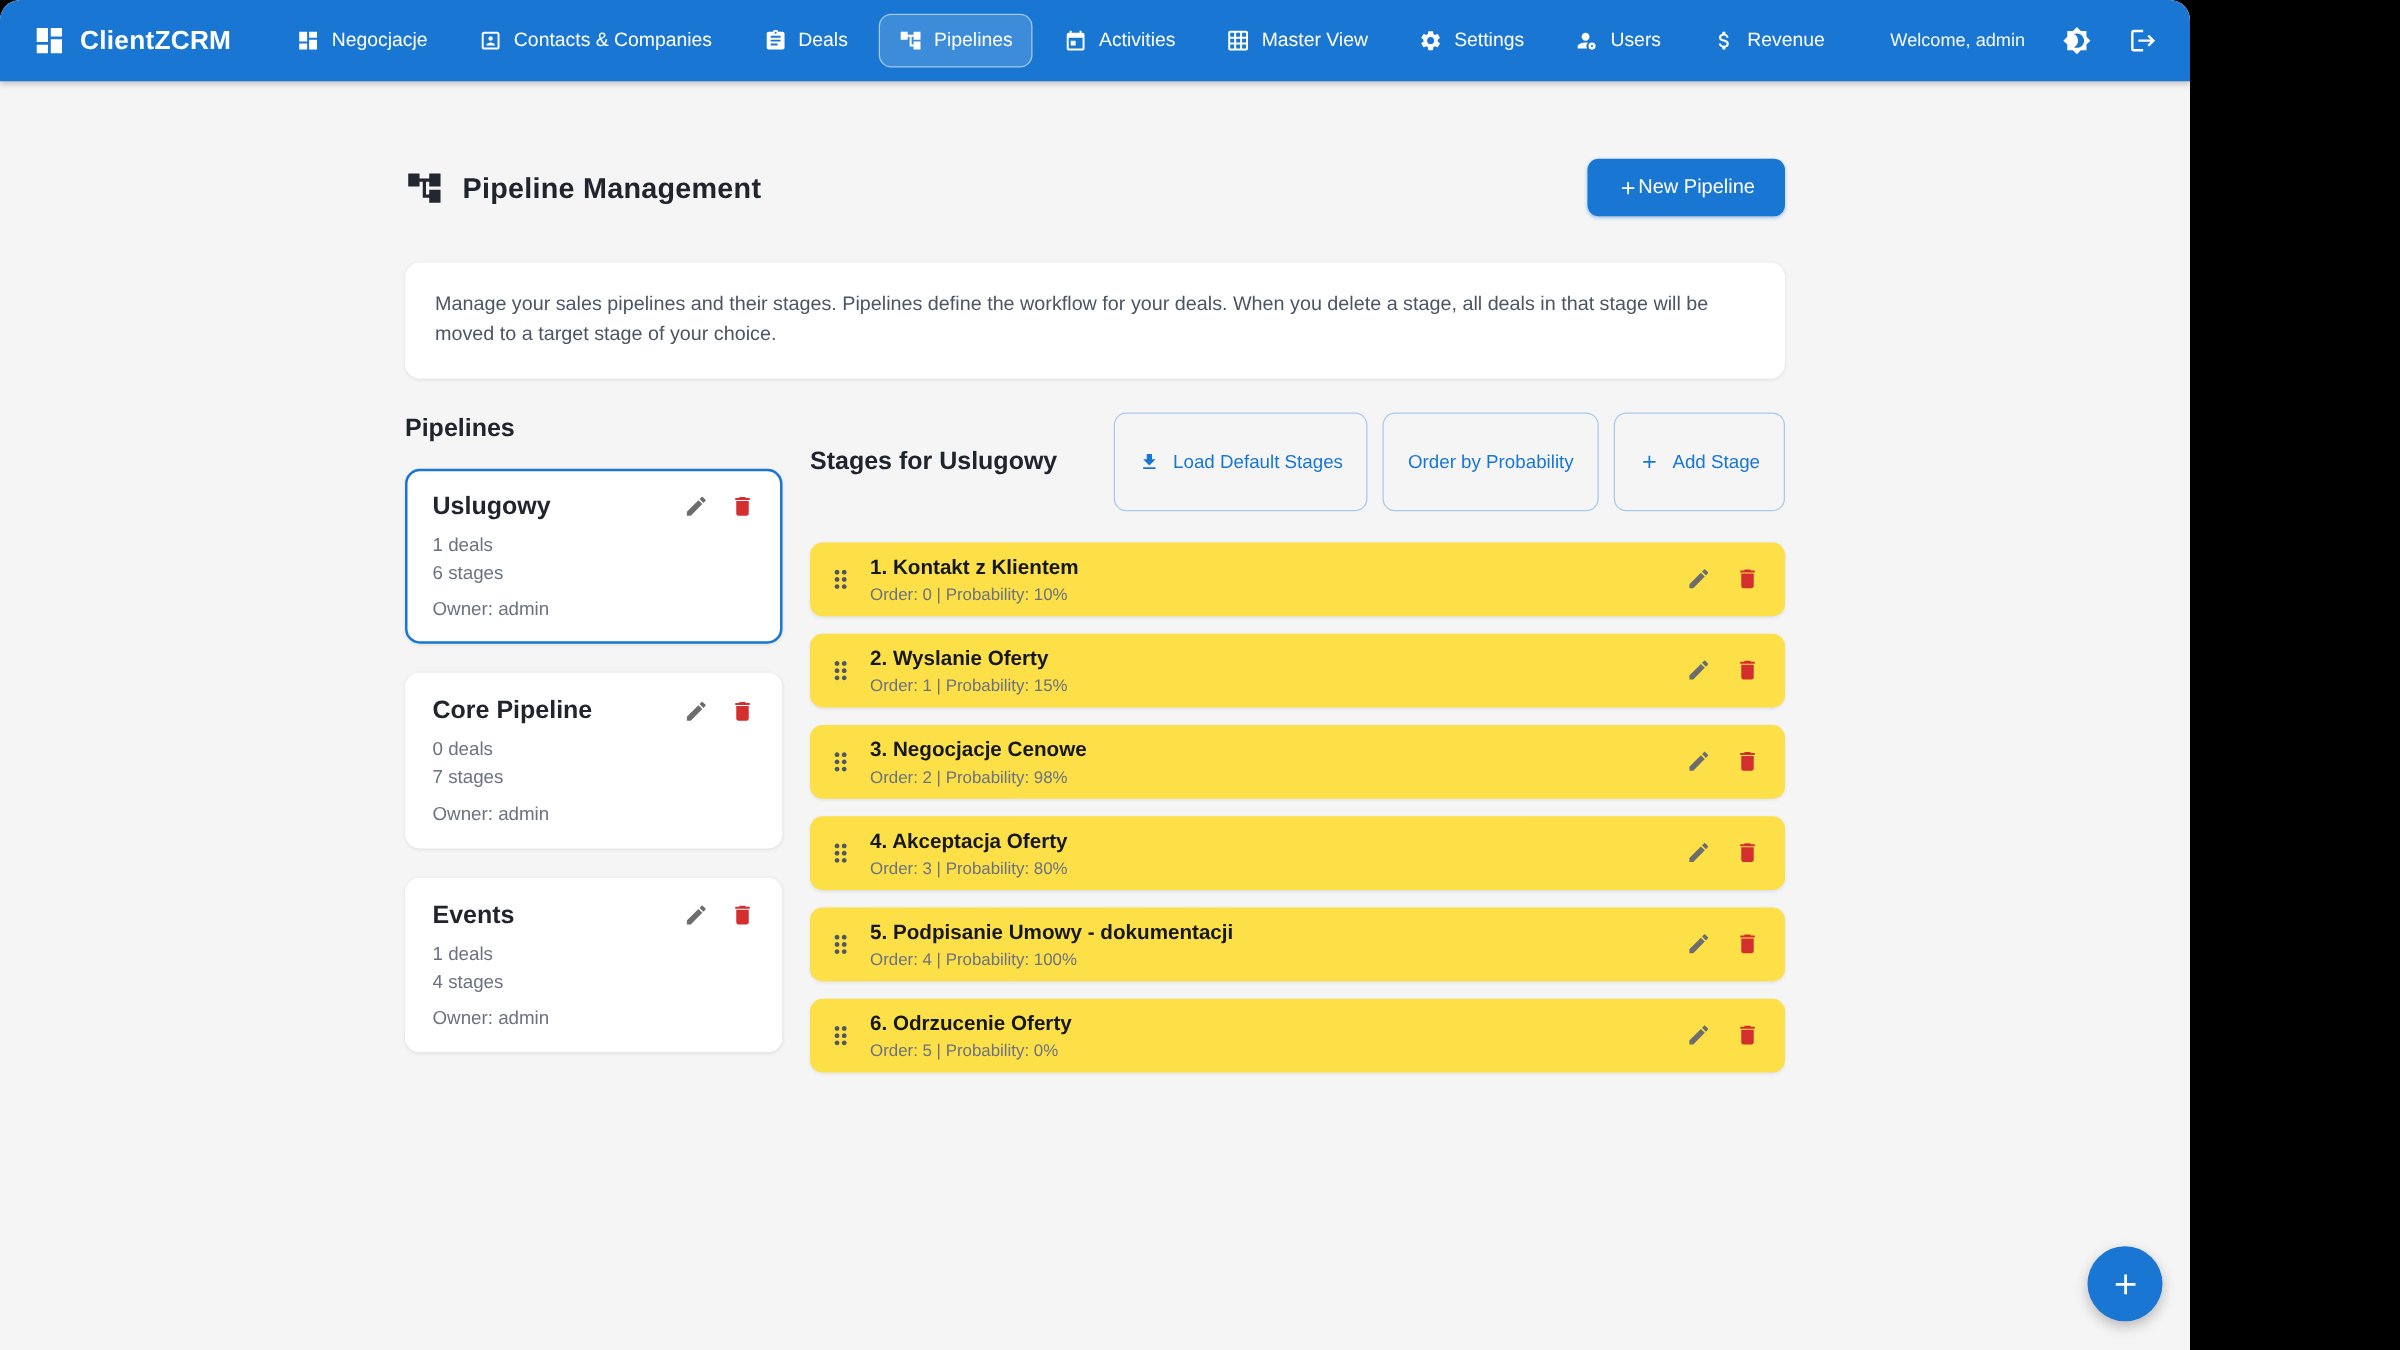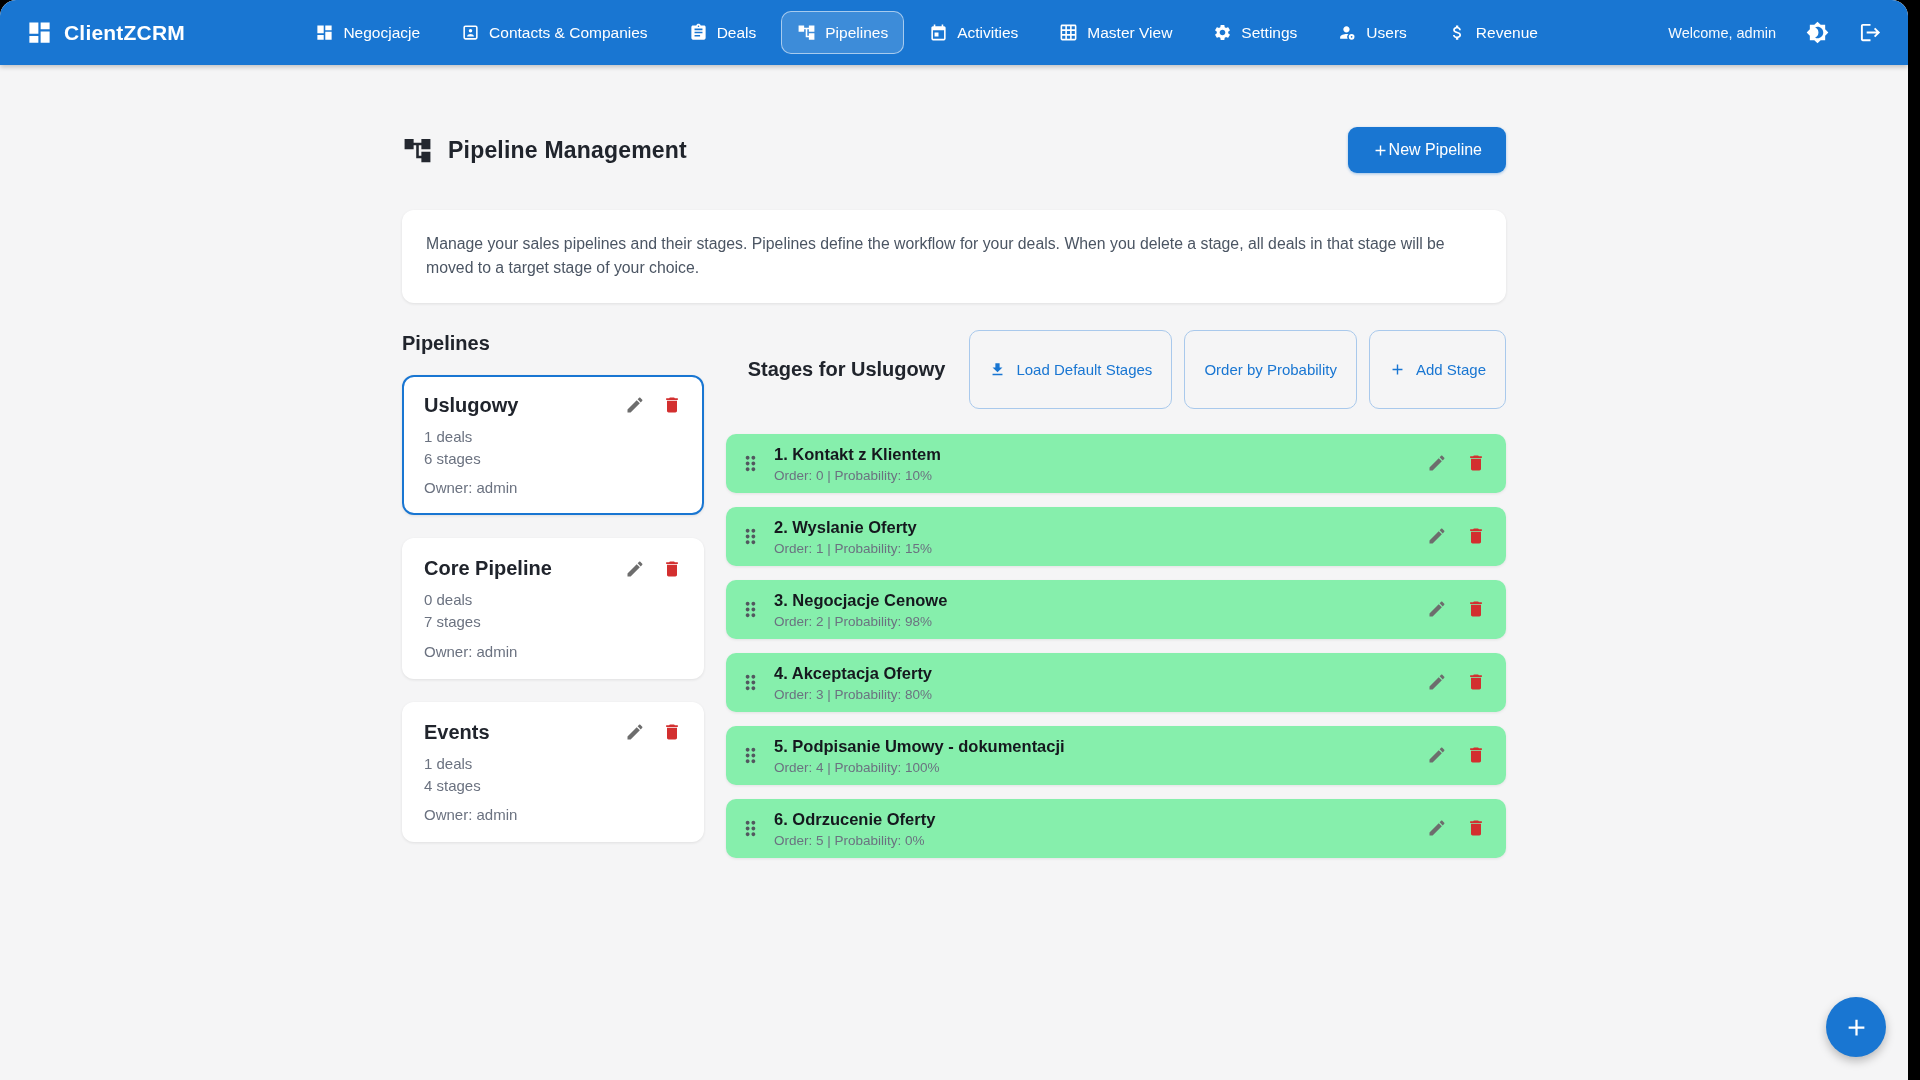--- a/index.html
+++ b/index.html
@@ -11,21 +11,21 @@
     --outline-border:#a9c9ec;
   }
   *{box-sizing:border-box;}
   html,body{margin:0;padding:0;}
   body{
     width:1920px;height:1080px;overflow:hidden;background:#000;
     font-family:"Liberation Sans","DejaVu Sans",sans-serif;
     -webkit-font-smoothing:antialiased;
   }
   .window{
-    position:relative;width:1908px;height:1080px;background:var(--page-bg);
+    position:relative;width:1752px;height:1080px;background:var(--page-bg);
     border-radius:16px 16px 0 0;overflow:hidden;
   }
   .icon{display:inline-flex;}
   .icon svg{width:100%;height:100%;display:block;fill:currentColor;}
 
   
   .navbar{
     height:65px;background:var(--primary);display:flex;align-items:center;
     padding:0 26px;border-radius:16px 16px 0 0;
     box-shadow:0 2px 5px rgba(0,0,0,.22);color:#fff;
@@ -84,34 +84,34 @@
   .card-head{display:flex;align-items:center;justify-content:space-between;}
   .card-head h3{margin:0;font-size:20px;font-weight:700;color:var(--text-dark);}
   .card-actions{display:flex;align-items:center;gap:17px;}
   .card-actions .icon,.stage-actions .icon{width:20px;height:20px;}
   .icon-btn.edit{color:#6d6d6d;}
   .icon-btn.delete{color:var(--danger);}
   .card-meta{margin-top:9px;font-size:15px;color:var(--text-gray);line-height:1.45;}
   .card-owner{margin-top:10px;font-size:15px;color:var(--text-gray);}
 
   .right-col{flex:1;margin-left:22px;}
-  .stages-header{display:flex;align-items:center;justify-content:flex-end;margin-bottom:25px;gap:24px;}
+  .stages-header{display:flex;align-items:center;justify-content:space-between;margin-bottom:25px;gap:24px;}
   .stages-header h2{margin:0;font-size:20px;font-weight:700;color:var(--text-dark);}
   .stage-buttons{display:flex;align-items:center;gap:12px;}
   .btn-outline{
     display:inline-flex;align-items:center;gap:10px;background:transparent;
     border:1px solid var(--outline-border);border-radius:10px;
     padding:30px 19px;color:var(--primary);font-size:15px;font-weight:500;
     cursor:pointer;white-space:nowrap;font-family:inherit;
   }
   .btn-outline .icon{width:17px;height:17px;}
 
   .stage-list{display:flex;flex-direction:column;gap:14px;}
   .stage-row{
-    background:#86efac;border-radius:10px;box-shadow:0 1px 3px rgba(0,0,0,.08);
+    background:#fde047;border-radius:10px;box-shadow:0 1px 3px rgba(0,0,0,.08);
     height:59px;display:flex;align-items:center;padding:0 20px 0 13px;justify-content:space-between;
   }
   .stage-row .drag{width:23px;height:23px;color:#52575f;cursor:grab;margin-right:12px;}
   .stage-text{flex:1;min-width:0;}
   .stage-title{font-size:16.5px;font-weight:700;color:#15181e;line-height:1.25;}
   .stage-meta{font-size:13.5px;color:var(--text-gray);margin-top:3px;}
   .stage-actions{display:flex;align-items:center;gap:19px;}
 
   .fab{
     position:absolute;right:22px;bottom:23px;width:60px;height:60px;border-radius:50%;

